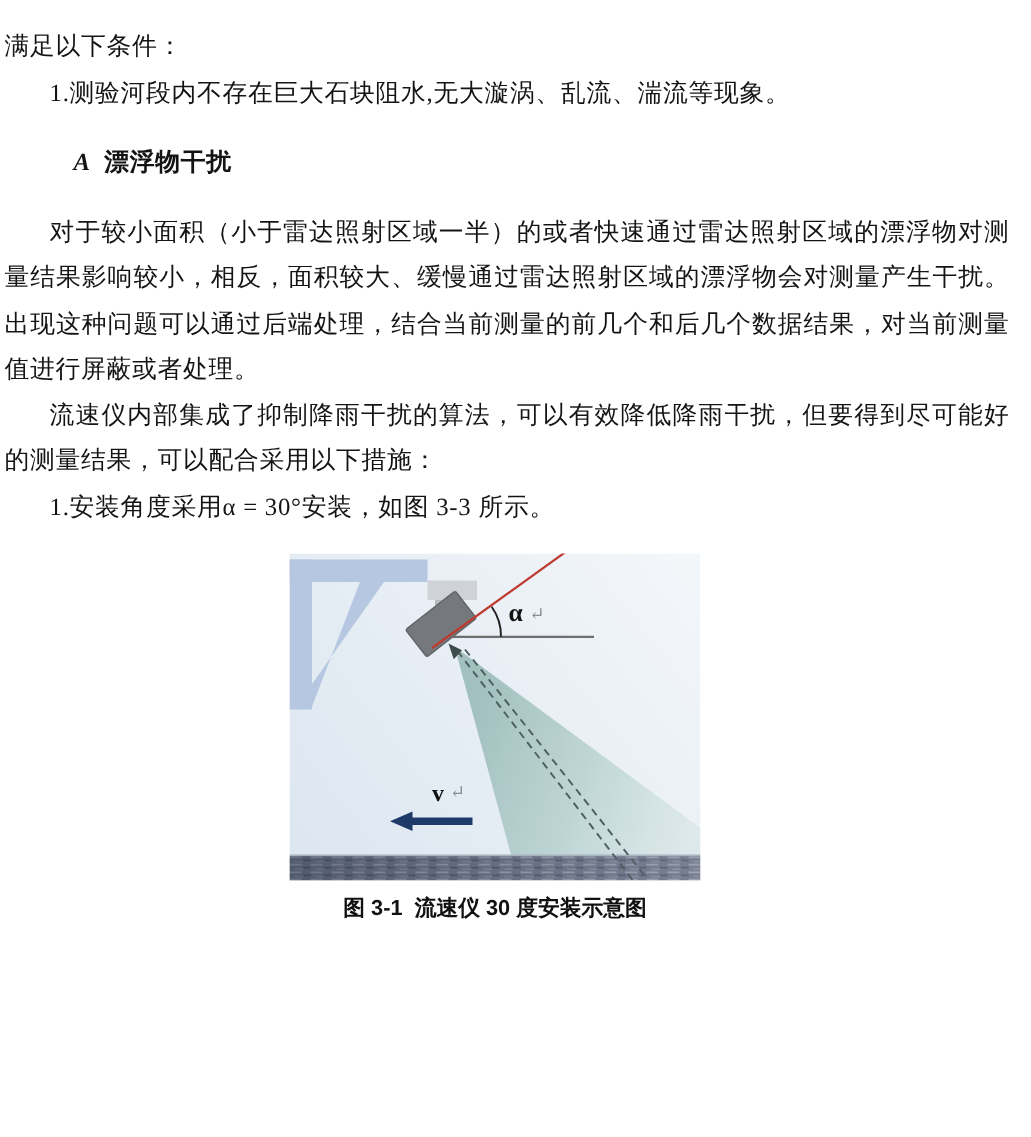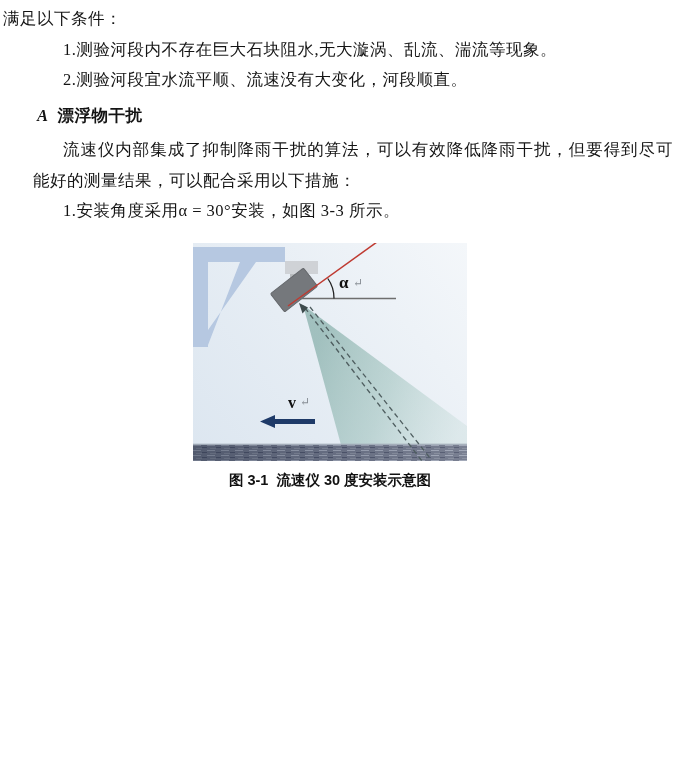--- a/index.html
+++ b/index.html
@@ -1,27 +1,27 @@
 <!DOCTYPE html>
 <html><head>
 <meta charset="utf-8">
 <style>
   html,body { margin:0; padding:0; }
   body {
     width:687px; height:758px; background:#ffffff; overflow:hidden;
     font-family:"Liberation Serif","DejaVu Serif",serif; color:#141414;
   }
-  .page { padding:4px 14px 0 3px; width:670px; }
+  .page { padding:16px 14px 0 3px; width:670px; }
   .para {
     margin:0; font-size:16.5px; line-height:30.5px;
     text-align:justify; letter-spacing:0.5px;
   }
-  .indent { text-indent:30px;margin-left:30px; }
+  .indent { text-indent:30px; }
   .heading {
-    margin:4px; padding-left:30px; font-size:16.5px; line-height:30.5px;
+    margin:16px; padding-left:30px; font-size:16.5px; line-height:30.5px;
     font-weight:bold; letter-spacing:0.5px;
   }
   .heading .letter {
     font-style:italic; font-weight:bold; margin-right:9px;
     font-family:"Liberation Serif","DejaVu Serif",serif;
   }
   .heading .htitle {
     font-family:"Liberation Sans","DejaVu Sans",sans-serif; font-weight:bold;
   }
   figure.fig { margin:16px 0 0 190px; width:274px; height:218px; }
@@ -33,23 +33,23 @@
   }
   svg text { font-family:"Liberation Serif","DejaVu Serif",serif; }
 </style>
 </head>
 <body>
 
 <div class="page">
 
   <p class="para">满足以下条件：</p>
   <p class="para indent">1.测验河段内不存在巨大石块阻水,无大漩涡、乱流、湍流等现象。</p>
-  <p class="para indent">2.测验河段宜水流平顺、流速没有大变化，河段顺直。</p>
 
   <h3 class="heading"><span class="letter">A</span><span class="htitle">漂浮物干扰</span></h3>
+  <p class="para indent">对于较小面积（小于雷达照射区域一半）的或者快速通过雷达照射区域的漂浮物对测量结果影响较小，相反，面积较大、缓慢通过雷达照射区域的漂浮物会对测量产生干扰。出现这种问题可以通过后端处理，结合当前测量的前几个和后几个数据结果，对当前测量值进行屏蔽或者处理。</p>
 
   <p class="para indent">流速仪内部集成了抑制降雨干扰的算法，可以有效降低降雨干扰，但要得到尽可能好的测量结果，可以配合采用以下措施：</p>
   <p class="para indent">1.安装角度采用α = 30°安装，如图 3-3 所示。</p>
 
   <figure class="fig">
     <svg viewBox="0 0 274 218" width="274" height="218">
       <defs>
         <linearGradient id="bgGrad" gradientUnits="userSpaceOnUse" x1="274" y1="0" x2="0" y2="218">
           <stop offset="0" stop-color="#f4f7fa"></stop>
           <stop offset="0.55" stop-color="#e6edf4"></stop>

